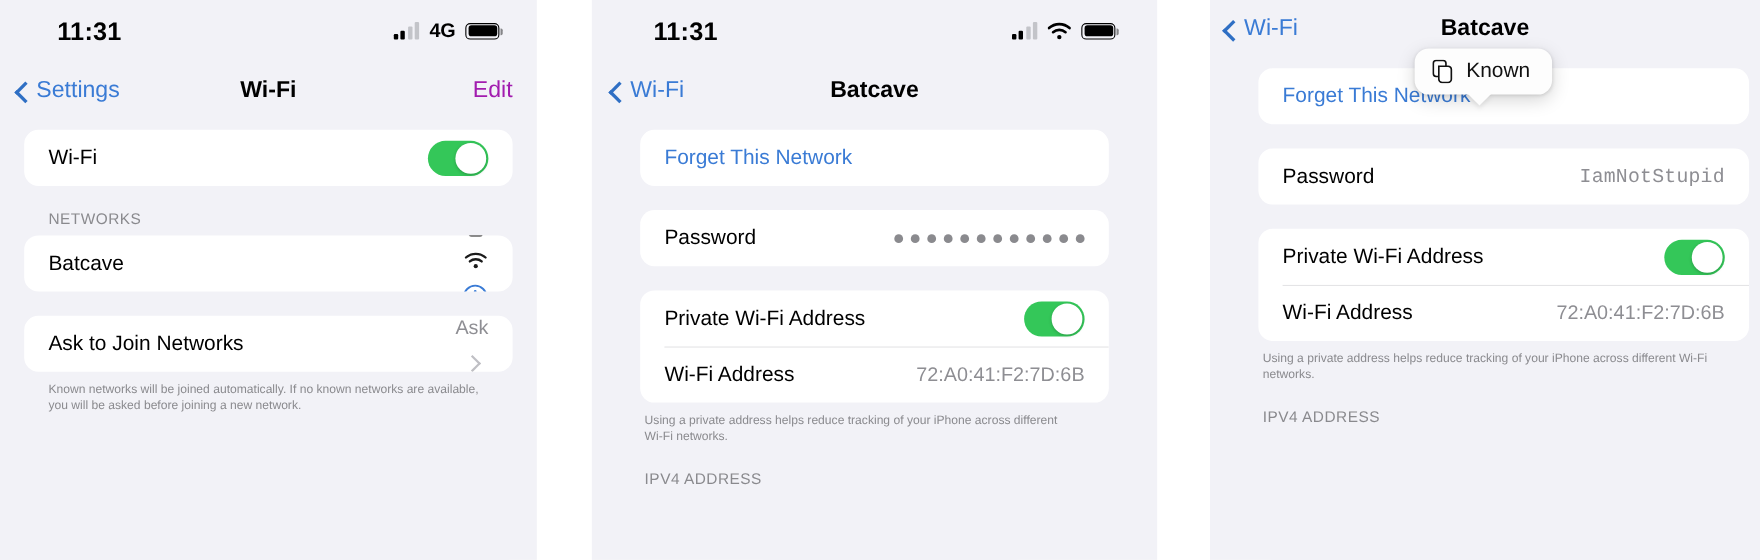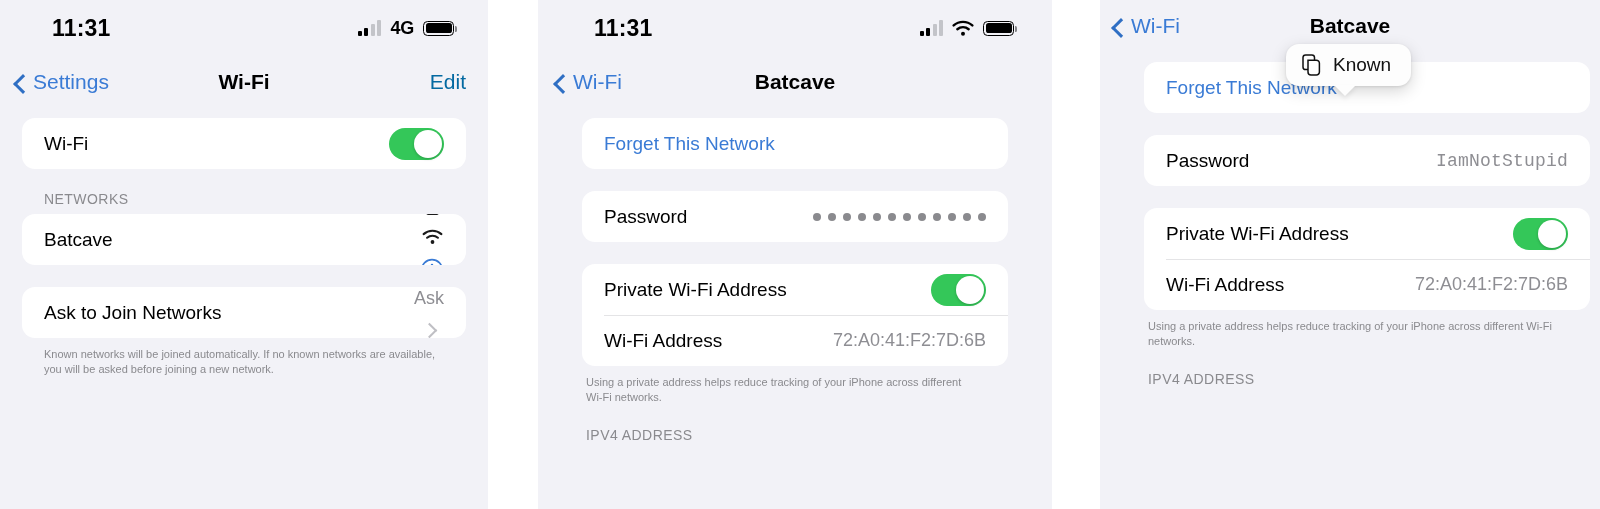--- a/index.html
+++ b/index.html
@@ -58,21 +58,21 @@
   .chev-left::before {
     content:""; position:absolute; left:2px; top:3px;
     width:11px; height:11px;
     border-left:3.4px solid #2f6fc4; border-bottom:3.4px solid #2f6fc4;
     transform:rotate(45deg);
   }
   .nav-title {
     position:absolute; left:0; right:0; text-align:center;
     font-size:21px; font-weight:700; color:#000; pointer-events:none;
   }
-  .nav-right { margin-left:auto; color:#0369a1; font-size:21px; cursor:pointer; }
+  .nav-right { margin-left:auto; color:#a21caf; font-size:21px; cursor:pointer; }
 
   
   .content { padding-top:10px; }
   .p1 .content { padding-left:22px; padding-right:22px; }
   .p2 .content { padding-left:44px; padding-right:44px; }
   .p3 .content { padding-left:44px; padding-right:0; }
 
   .card { background:#fff; border-radius:13px; overflow:hidden; }
   .p3 .card { width:446px; }
   .row {

